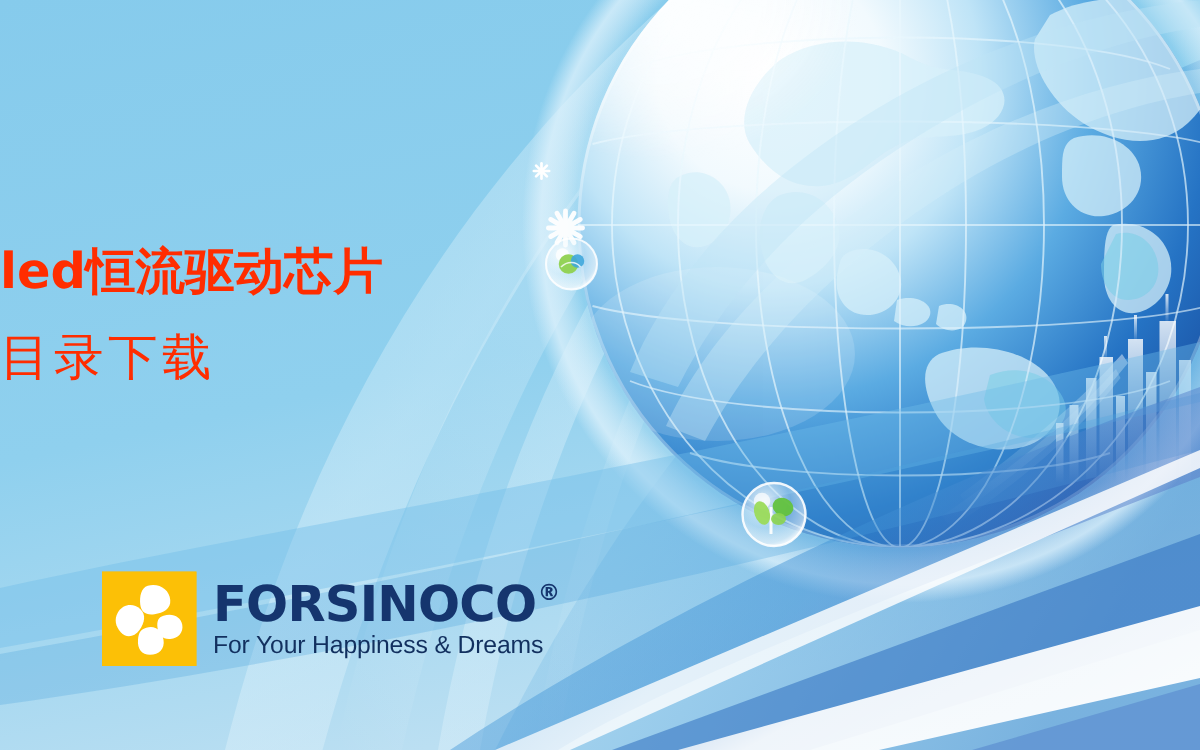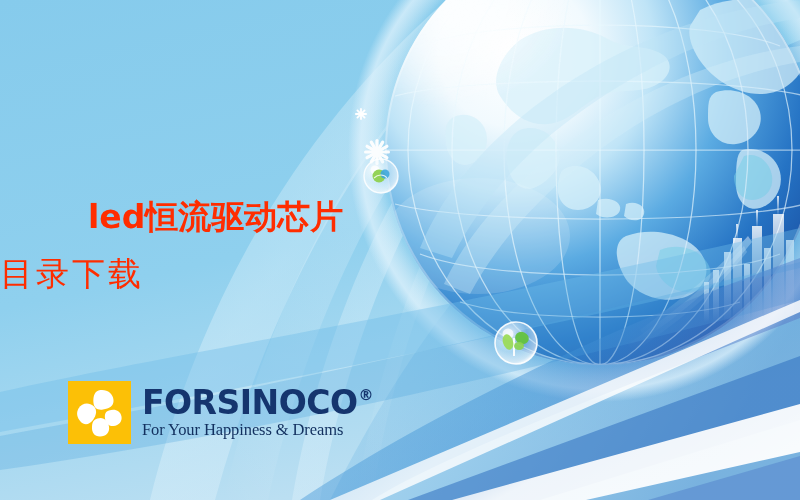--- a/index.html
+++ b/index.html
@@ -39,24 +39,22 @@
   }
   .headline-line {
     color: #FF2D00;
     font-family: "DejaVu Sans", "Liberation Sans", sans-serif;
     font-size: 33px;
     line-height: 1.30;
     white-space: nowrap;
     text-rendering: geometricPrecision;
   }
   .headline-line.l1 {
-    padding-left: 88px;
     font-weight: 700;
     letter-spacing: 0px;
-    margin-top: 36px;
   }
   .headline-line.l2 {
     font-weight: 400;
     letter-spacing: 3px;
     margin-top: 14px;
   }
 
   
   .logo {
     position: absolute;
@@ -92,21 +90,21 @@
   .logo-reg {
     font-size: 15px;
     line-height: 1;
     position: relative;
     top: 1px;
     left: 1px;
     font-weight: 700;
   }
   .logo-tagline {
     color: #12305F;
-    font-family: Liberation Serif, serif;
+    font-family: Liberation Sans, sans-serif;
     font-weight: 400;
     font-size: 16.5px;
     letter-spacing: -0.1px;
     margin-top: 3px;
     white-space: nowrap;
   }
 </style>
 </head>
 <body>
 

